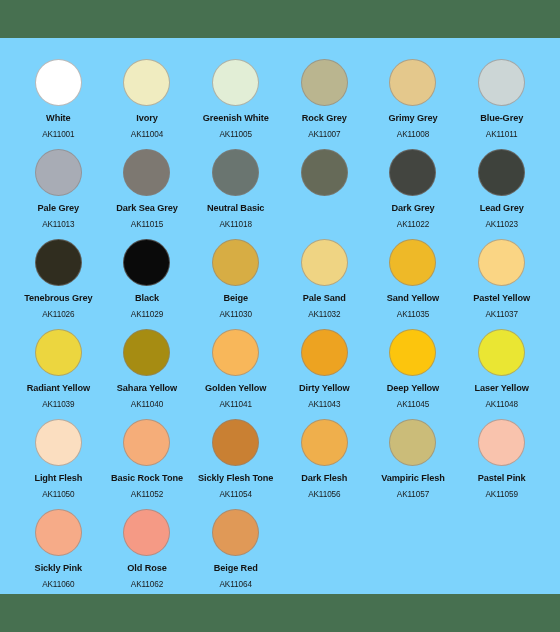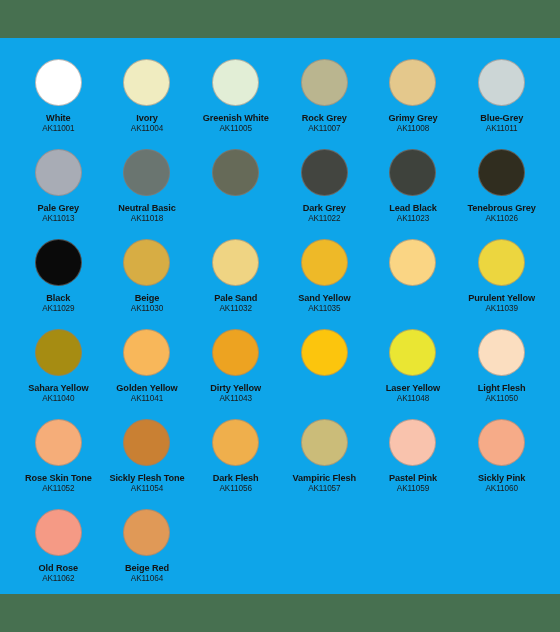--- a/index.html
+++ b/index.html
@@ -71,28 +71,28 @@
     color: #141414;
     letter-spacing: -0.1px;
     white-space: normal;
     word-break: normal;
   }
   .swatch-code {
     display: block;
     font-size: 8.2px;
     font-weight: normal;
     color: #1a1a1a;
-    margin-top: 1px;
+    margin-top: 7px;
     letter-spacing: -0.1px;
   }
 </style>
 </head>
 <body>
 
-<div id="page" style="background: #0ea5e9;">
+<div id="page" style="background: #7dd3fc;">
 
   <div class="frame-band top" style="background: rgb(71, 112, 80);"></div>
 
   <div id="swatch-grid">
       <div class="swatch-cell">
         <div class="swatch-dot" style="background: rgb(255, 255, 255);"></div>
         <div class="swatch-text">
           <span class="swatch-name">White</span>
           <span class="swatch-code">AK11001</span>
         </div>
@@ -133,40 +133,47 @@
         </div>
       </div>
       <div class="swatch-cell">
         <div class="swatch-dot" style="background: rgb(168, 172, 181);"></div>
         <div class="swatch-text">
           <span class="swatch-name">Pale Grey</span>
           <span class="swatch-code">AK11013</span>
         </div>
       </div>
       <div class="swatch-cell">
+        <div class="swatch-dot" style="background: rgb(125, 120, 113);"></div>
+        <div class="swatch-text">
+          <span class="swatch-name">Dark Sea Grey</span>
+          <span class="swatch-code">AK11015</span>
+        </div>
+      </div>
+      <div class="swatch-cell">
         <div class="swatch-dot" style="background: rgb(106, 117, 112);"></div>
         <div class="swatch-text">
           <span class="swatch-name">Neutral Basic</span>
           <span class="swatch-code">AK11018</span>
         </div>
       </div>
       <div class="swatch-cell">
         <div class="swatch-dot" style="background: rgb(102, 106, 88);"></div>
       </div>
       <div class="swatch-cell">
         <div class="swatch-dot" style="background: rgb(67, 69, 64);"></div>
         <div class="swatch-text">
           <span class="swatch-name">Dark Grey</span>
           <span class="swatch-code">AK11022</span>
         </div>
       </div>
       <div class="swatch-cell">
         <div class="swatch-dot" style="background: rgb(62, 66, 60);"></div>
         <div class="swatch-text">
-          <span class="swatch-name">Lead Black</span>
+          <span class="swatch-name">Lead Grey</span>
           <span class="swatch-code">AK11023</span>
         </div>
       </div>
       <div class="swatch-cell">
         <div class="swatch-dot" style="background: rgb(48, 45, 31);"></div>
         <div class="swatch-text">
           <span class="swatch-name">Tenebrous Grey</span>
           <span class="swatch-code">AK11026</span>
         </div>
       </div>
@@ -193,25 +200,29 @@
       </div>
       <div class="swatch-cell">
         <div class="swatch-dot" style="background: rgb(238, 185, 40);"></div>
         <div class="swatch-text">
           <span class="swatch-name">Sand Yellow</span>
           <span class="swatch-code">AK11035</span>
         </div>
       </div>
       <div class="swatch-cell">
         <div class="swatch-dot" style="background: rgb(250, 213, 132);"></div>
+        <div class="swatch-text">
+          <span class="swatch-name">Pastel Yellow</span>
+          <span class="swatch-code">AK11037</span>
+        </div>
       </div>
       <div class="swatch-cell">
         <div class="swatch-dot" style="background: rgb(236, 214, 63);"></div>
         <div class="swatch-text">
-          <span class="swatch-name">Purulent Yellow</span>
+          <span class="swatch-name">Radiant Yellow</span>
           <span class="swatch-code">AK11039</span>
         </div>
       </div>
       <div class="swatch-cell">
         <div class="swatch-dot" style="background: rgb(166, 140, 18);"></div>
         <div class="swatch-text">
           <span class="swatch-name">Sahara Yellow</span>
           <span class="swatch-code">AK11040</span>
         </div>
       </div>
@@ -224,39 +235,43 @@
       </div>
       <div class="swatch-cell">
         <div class="swatch-dot" style="background: rgb(237, 163, 33);"></div>
         <div class="swatch-text">
           <span class="swatch-name">Dirty Yellow</span>
           <span class="swatch-code">AK11043</span>
         </div>
       </div>
       <div class="swatch-cell">
         <div class="swatch-dot" style="background: rgb(252, 197, 13);"></div>
+        <div class="swatch-text">
+          <span class="swatch-name">Deep Yellow</span>
+          <span class="swatch-code">AK11045</span>
+        </div>
       </div>
       <div class="swatch-cell">
         <div class="swatch-dot" style="background: rgb(234, 230, 51);"></div>
         <div class="swatch-text">
           <span class="swatch-name">Laser Yellow</span>
           <span class="swatch-code">AK11048</span>
         </div>
       </div>
       <div class="swatch-cell">
         <div class="swatch-dot" style="background: rgb(251, 222, 192);"></div>
         <div class="swatch-text">
           <span class="swatch-name">Light Flesh</span>
           <span class="swatch-code">AK11050</span>
         </div>
       </div>
       <div class="swatch-cell">
         <div class="swatch-dot" style="background: rgb(245, 173, 121);"></div>
         <div class="swatch-text">
-          <span class="swatch-name">Rose Skin Tone</span>
+          <span class="swatch-name">Basic Rock Tone</span>
           <span class="swatch-code">AK11052</span>
         </div>
       </div>
       <div class="swatch-cell">
         <div class="swatch-dot" style="background: rgb(201, 128, 51);"></div>
         <div class="swatch-text">
           <span class="swatch-name">Sickly Flesh Tone</span>
           <span class="swatch-code">AK11054</span>
         </div>
       </div>

